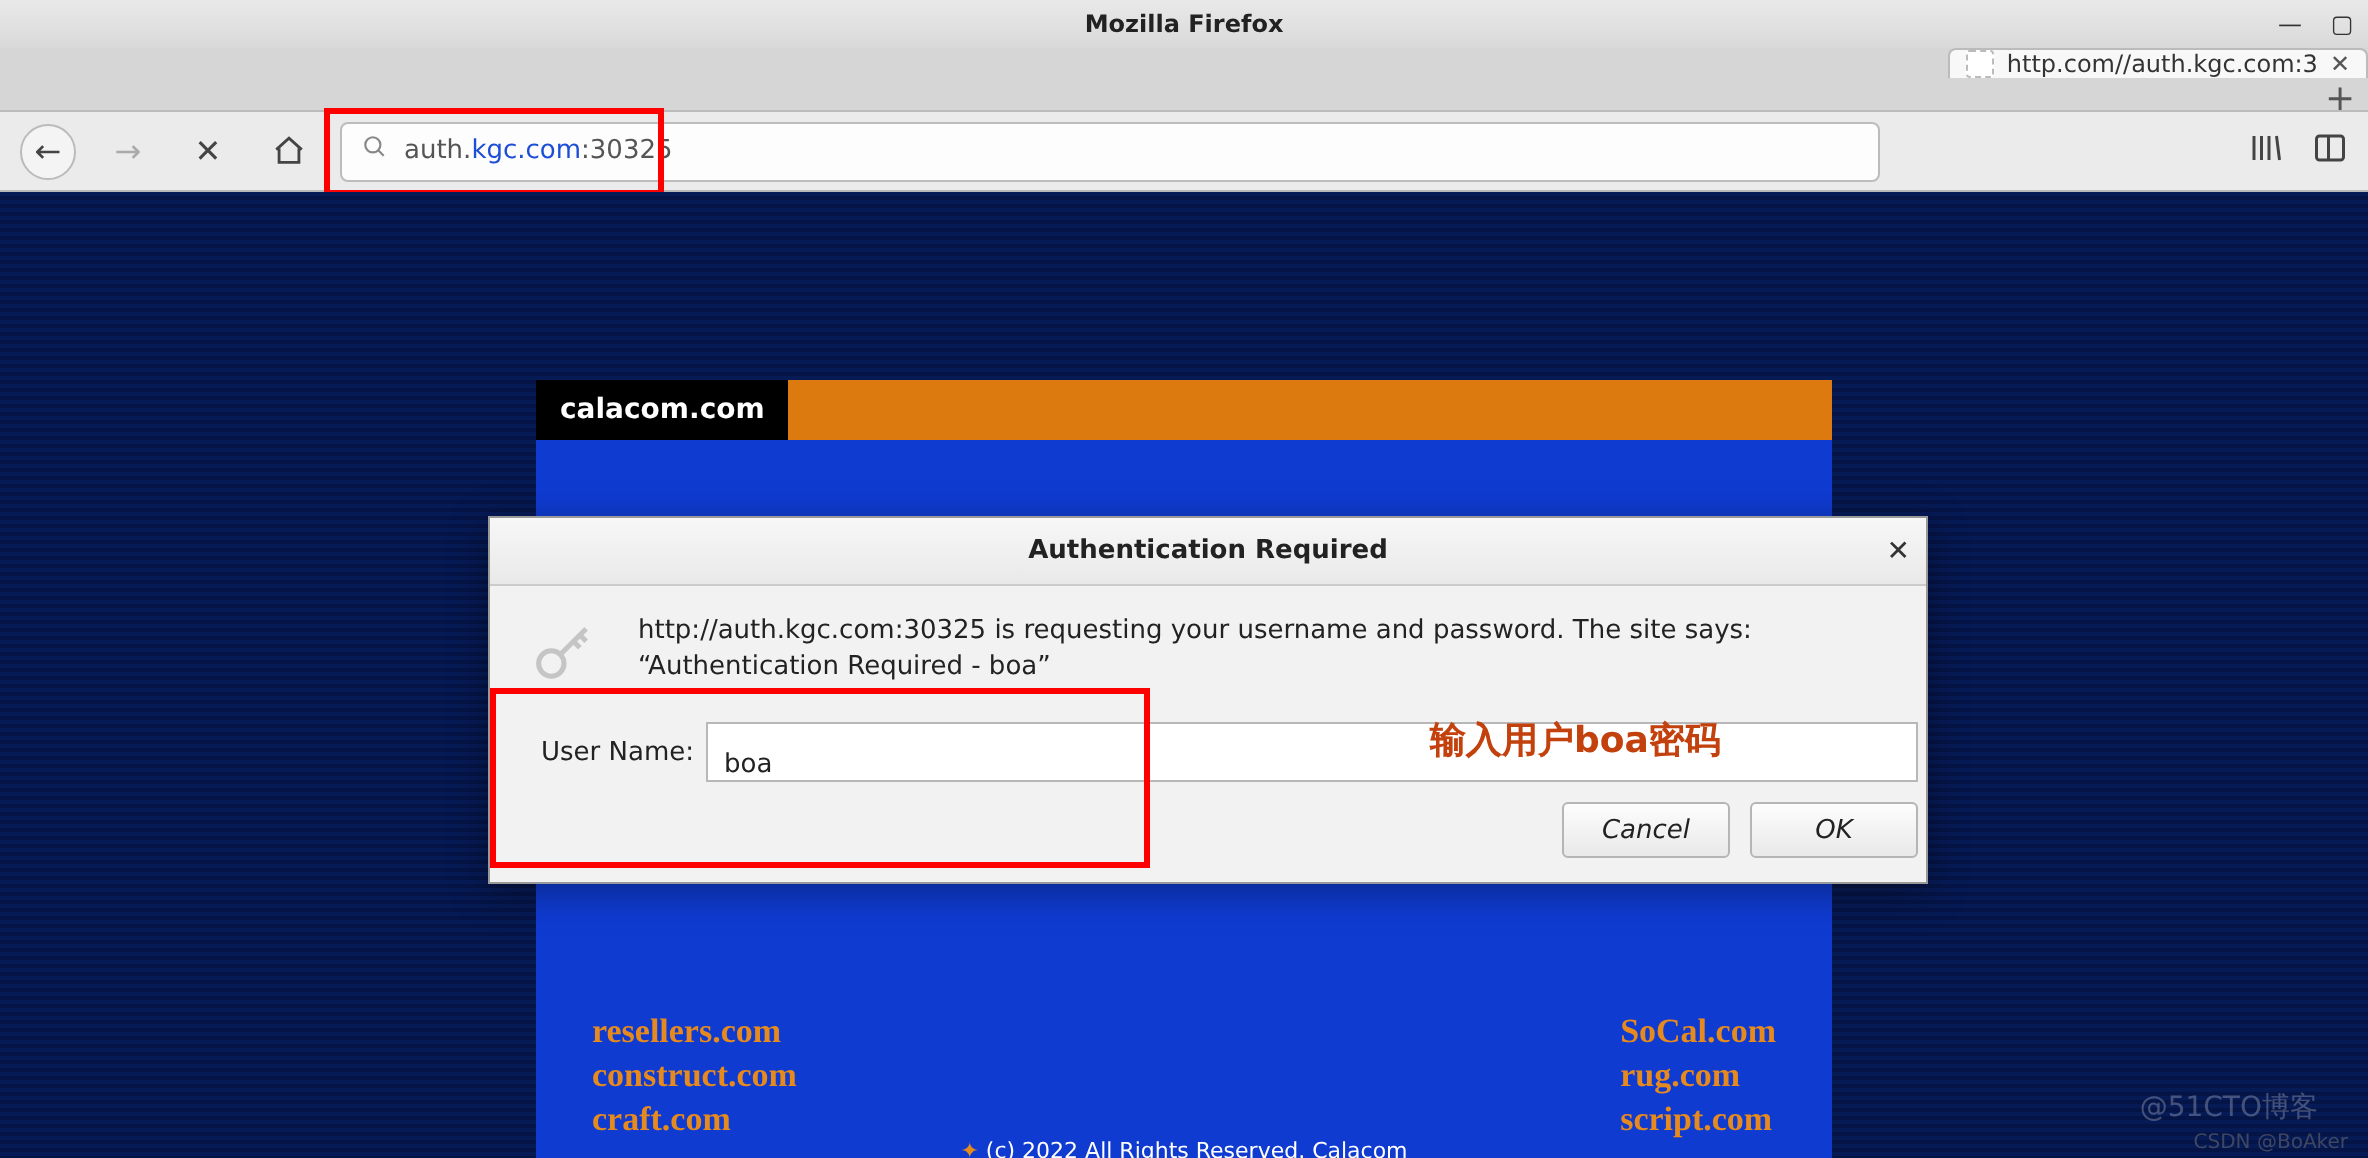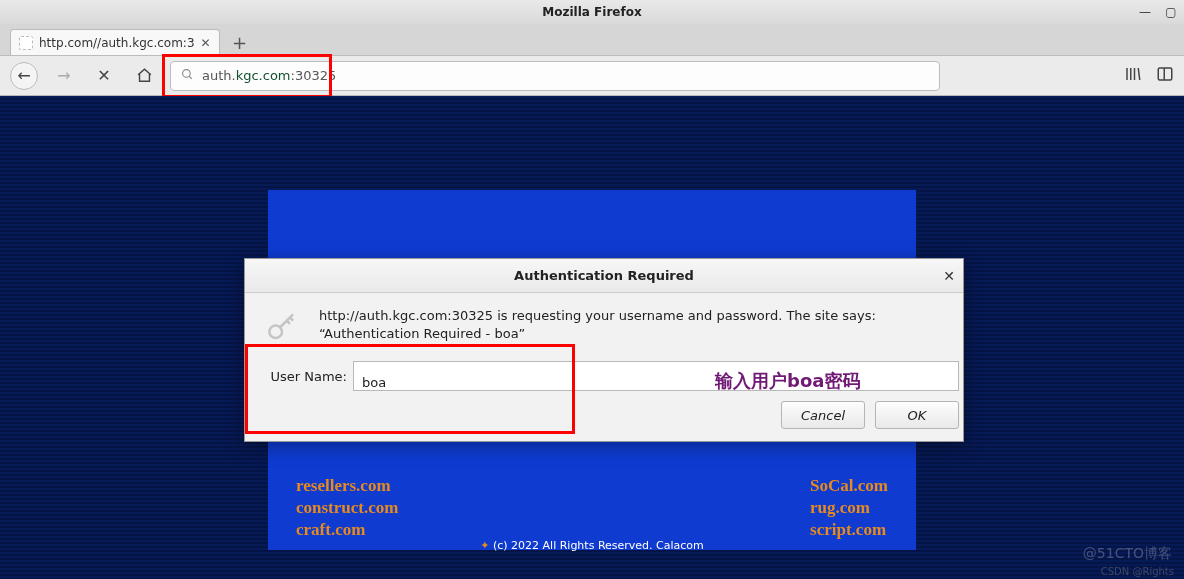--- a/index.html
+++ b/index.html
@@ -5,35 +5,35 @@
   * { box-sizing: border-box; margin: 0; padding: 0; font-family: "DejaVu Sans", "Liberation Sans", Arial, sans-serif; }
   body { width: 1184px; height: 579px; background: #d6d6d6; overflow: hidden; position: relative; }
 
   
   .titlebar { height: 24px; background: linear-gradient(to bottom,#e9e9e9,#d9d9d9); display: flex; align-items: center; position: relative; font-size: 12px; }
   .titlebar .title { position:absolute; left:50%; transform:translateX(-50%); font-weight:bold; color:#222; }
   .titlebar .winbtns { position:absolute; right:6px; display:flex; gap:12px; }
   .winbtn { width:14px; height:14px; display:flex; align-items:center; justify-content:center; color:#333; font-size:12px; }
 
   
-  .tabstrip { height:32px; background:#d6d6d6; display:flex; align-items:flex-end; padding-left:10px; border-bottom:1px solid #bcbcbc; }
+  .tabstrip { height:32px; background:#d6d6d6; display:flex; align-items:flex-end; padding-left:10px; border-bottom:1px solid #bcbcbc;flex-direction:column; }
   .tab { height:26px; min-width:190px; border:1px solid #bbb; border-bottom:none; border-radius:4px 4px 0 0; background:#f8f8f8; display:flex; align-items:center; padding:0 8px; font-size:12px; color:#333; gap:6px; }
   .tab .favicon { width:14px; height:14px; background:#fff; border:1px dashed #bbb; border-radius:2px; }
   .tab .close { margin-left:auto; color:#555; }
   .newtab { width:28px; height:26px; display:flex; align-items:center; justify-content:center; color:#555; font-size:18px; margin-left:6px; }
 
   
   .toolbar { height:40px; background:#ebebeb; display:flex; align-items:center; padding:0 10px; gap:12px; border-bottom:1px solid #b8b8b8; }
   .navbtn { width:28px; height:28px; border:1px solid #bbb; border-radius:50%; display:flex; align-items:center; justify-content:center; color:#444; background:#f4f4f4; }
   .navbtn.flat { border:none; background:transparent; border-radius:0; }
   .urlbar-wrap { flex:1; max-width:770px; position:relative; }
   .urlbar { width:100%; height:30px; background:#fdfdfd; border:1px solid #bcbcbc; border-radius:4px; display:flex; align-items:center; padding:0 10px; gap:8px; font-size:13px; }
   .urlbar .mag { color:#888; }
   .urlbar .urltext { color:#555; }
-  .urlbar .urltext .host { color:#14532d; }
+  .urlbar .urltext .host { color:#1d4ed8; }
   .url-highlight { position:absolute; left:-8px; top:-7px; width:170px; height:44px; border:3px solid #ff0000; pointer-events:none; }
   .rightbtns { margin-left:auto; display:flex; gap:14px; color:#444; }
 
   
   .viewport { position:absolute; top:96px; left:0; right:0; bottom:0; background:#06174a; overflow:hidden; }
   .stripes { position:absolute; inset:0; background: repeating-linear-gradient(to bottom, #061a55 0 2px, #051446 2px 4px); }
   .content { position:absolute; top:94px; left:268px; width:648px; }
   .orangebar { height:30px; background:#dc7a0f; display:flex; align-items:center; }
   .domain-box { background:#000; color:#fff; font-weight:bold; font-size:14px; padding:5px 12px; height:100%; display:flex; align-items:center; }
   .bluepanel { background:#0f3bd1; height:360px; padding:10px 20px; position:relative; }
@@ -53,23 +53,23 @@
   .dlg-msg { font-size:13px; color:#222; line-height:1.4; }
   .field-row { display:flex; align-items:center; margin-bottom:10px; }
   .field-label { width:90px; text-align:right; font-size:13px; color:#222; padding-right:6px; }
   .field-input { flex:1; height:30px; background:#fff; border:1px solid #b8b8b8; padding:0 8px; font-size:13px; color:#222; display:flex; align-items:flex-end; }
   .field-input.focus { border:1px solid #2a6fd6; box-shadow:0 0 0 1px #6aa3ef; }
   .caret { display:inline-block; width:1px; height:16px; background:#000; margin-left:1px; }
   .dlg-btns { display:flex; justify-content:flex-end; gap:10px; margin-top:8px;font-style:italic; }
   .btn { min-width:84px; height:28px; background:linear-gradient(to bottom,#fdfdfd,#e9e9e9); border:1px solid #b5b5b5; border-radius:3px; font-size:13px; color:#222; display:flex; align-items:center; justify-content:center; }
 
   .fields-highlight { position:absolute; border:3px solid #ff0000; pointer-events:none; left:245px; top:344px; width:330px; height:90px; z-index:60; }
-  .annotation { position:absolute; left:715px; top:369px; font-size:18px; font-weight:bold; color:#701a75; z-index:60; }
+  .annotation { position:absolute; left:715px; top:358px; font-size:18px; font-weight:bold; color:#c2410c; z-index:60; }
 
-  .watermark1 { position:absolute; right:12px; bottom:16px; color:rgba(255,255,255,0.25); font-size:14px; }
+  .watermark1 { position:absolute; right:25px; bottom:16px; color:rgba(255,255,255,0.25); font-size:14px; }
   .watermark2 { position:absolute; right:10px; bottom:2px; color:rgba(120,120,120,0.5); font-size:10px; }
 </style>
 </head>
 <body>
 
 <div class="titlebar">
   <span class="title">Mozilla Firefox</span>
   <div class="winbtns">
     <span class="winbtn">—</span>
     <span class="winbtn">▢</span>
@@ -123,20 +123,23 @@
           <rect x="3" y="4" width="18" height="16" rx="2"></rect>
           <line x1="11" y1="4" x2="11" y2="20"></line>
         </svg>
     </span>
   </div>
 </div>
 
 <div class="viewport">
   <div class="stripes"></div>
   <div class="content">
+    <div class="orangebar">
+      <div class="domain-box">calacom.com</div>
+    </div>
     <div class="bluepanel">
       <div class="domain-cols">
         <div class="domain-col">
           <span>resellers.com</span>
           <span>construct.com</span>
           <span>craft.com</span>
         </div>
         <div class="domain-col">
           <span>SoCal.com</span>
           <span>rug.com</span>
@@ -175,13 +178,13 @@
       <div class="btn">Cancel</div>
       <div class="btn">OK</div>
     </div>
   </div>
 </div>
 
 <div class="fields-highlight"></div>
 <div class="annotation">输入用户boa密码</div>
 
 <div class="watermark1">@51CTO博客</div>
-<div class="watermark2">CSDN @Rights</div>
+<div class="watermark2">CSDN @BoAker</div>
 
 </body></html>

